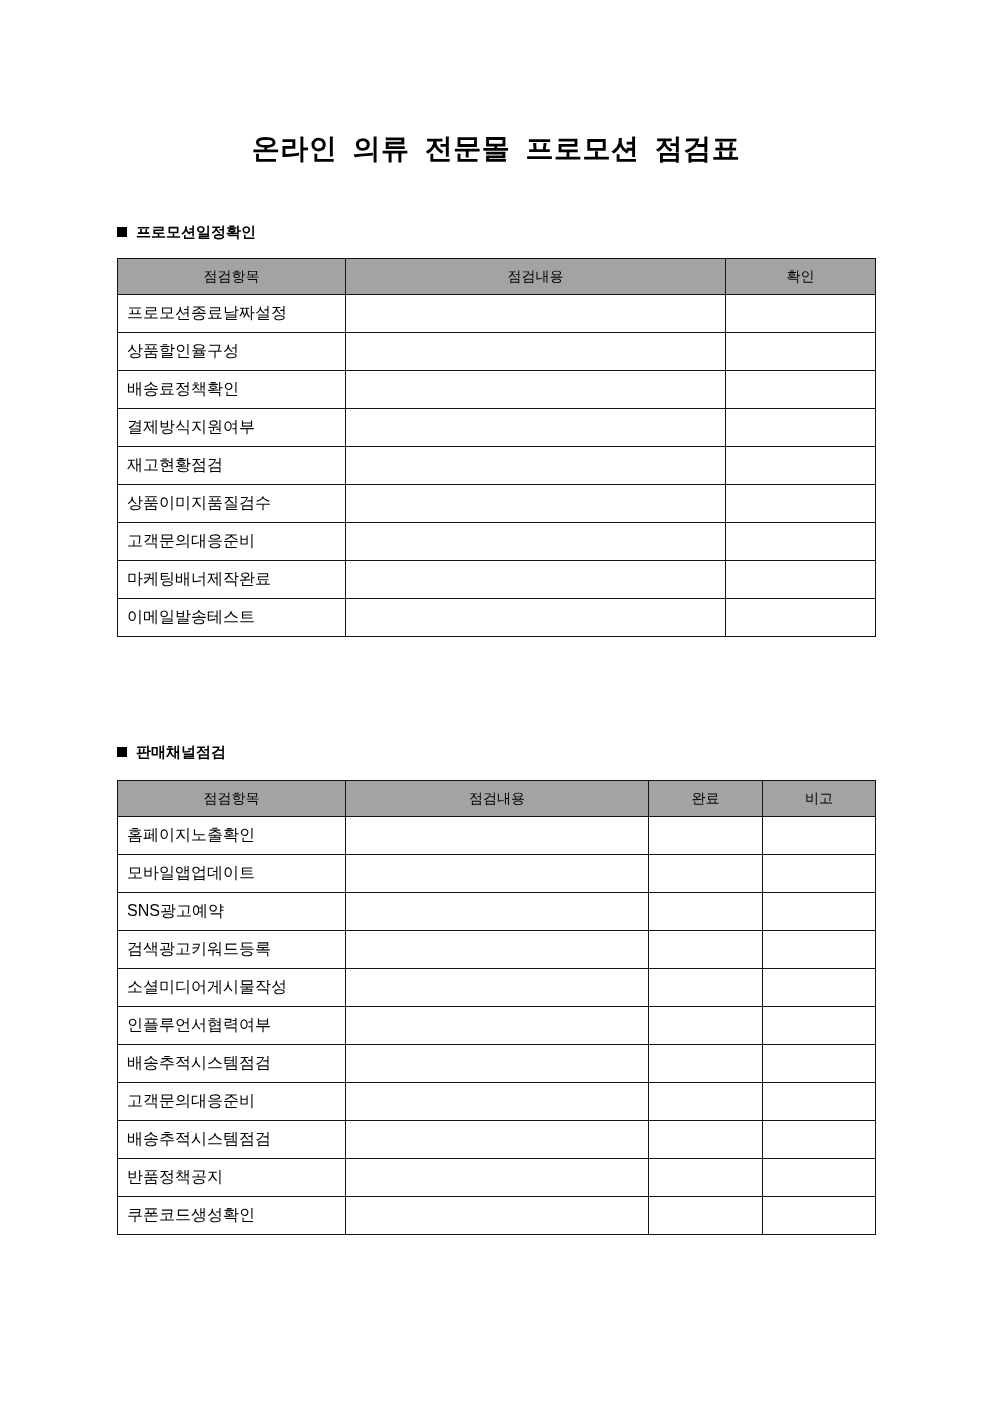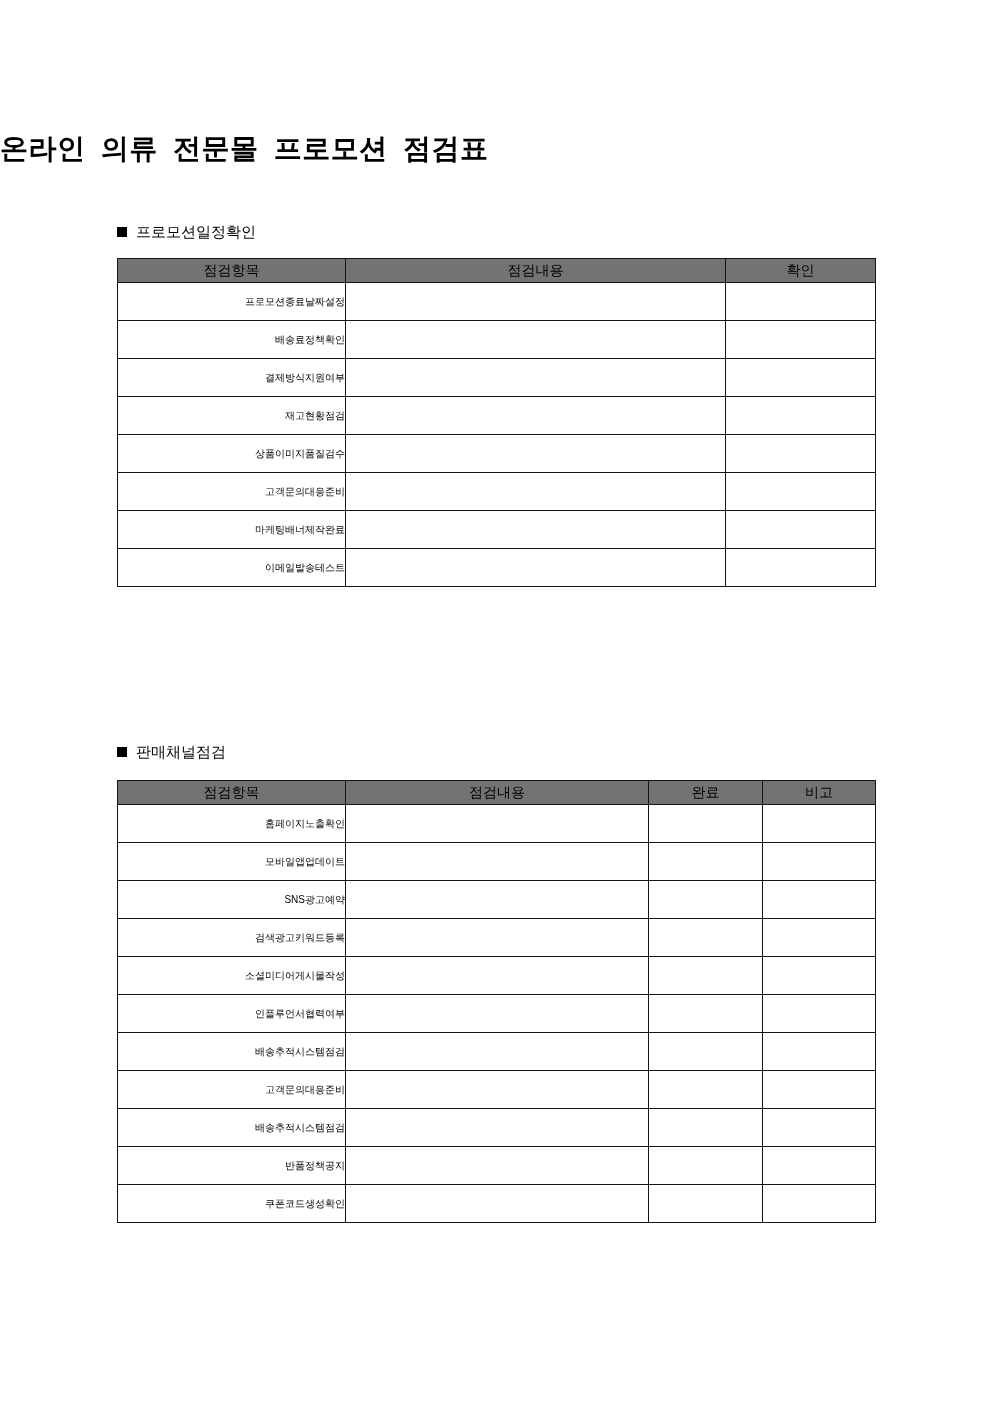--- a/index.html
+++ b/index.html
@@ -24,34 +24,35 @@
     box-sizing: border-box;
     padding: 0;
   }
 
   
   .doc-title {
     position: absolute;
     left: 0;
     top: 132px;
     width: 992px;
+    text-align: center;
     font-size: 28px;
     font-weight: bold;
     letter-spacing: 0.5px;
     word-spacing: 7px;
     line-height: 34px;
     white-space: nowrap;
   }
 
   
   .section-heading {
     position: absolute;
     left: 117px;
     font-size: 15px;
-    font-weight: normal;
+    font-weight: bold;
     line-height: 20px;
     white-space: nowrap;
     display: flex;
     align-items: center;
   }
   .section-heading .bullet {
     display: inline-block;
     width: 10px;
     height: 10px;
     background: #000000;
@@ -79,30 +80,30 @@
 
   .check-table th,
   .check-table td {
     border: 1px solid #141414;
     padding: 0;
     height: 38px;
     box-sizing: border-box;
     vertical-align: middle;
   }
   .check-table thead th {
-    background: #737373;
+    background: #a3a3a3;
     font-weight: normal;
     text-align: center;
-    height: 24px;
+    height: 36px;
     font-size: 14px;
   }
   .check-table tbody td.item-cell {
-    text-align: right;
+    text-align: left;
     padding-left: 9px;
-    font-size: 10px;
+    font-size: 16px;
     white-space: nowrap;
   }
   .check-table tbody td.blank-cell {
     background: #ffffff;
   }
 
   
   #table-1 col.c-item    { width: 228px; }
   #table-1 col.c-content { width: 380px; }
   #table-1 col.c-check   { width: 150px; }
@@ -134,20 +135,25 @@
     <thead>
       <tr>
         <th>점검항목</th>
         <th>점검내용</th>
         <th>확인</th>
       </tr>
     </thead>
     <tbody>
       <tr>
         <td class="item-cell">프로모션종료날짜설정</td>
+        <td class="blank-cell"></td>
+        <td class="blank-cell"></td>
+      </tr>
+      <tr>
+        <td class="item-cell">상품할인율구성</td>
         <td class="blank-cell"></td>
         <td class="blank-cell"></td>
       </tr>
       <tr>
         <td class="item-cell">배송료정책확인</td>
         <td class="blank-cell"></td>
         <td class="blank-cell"></td>
       </tr>
       <tr>
         <td class="item-cell">결제방식지원여부</td>

